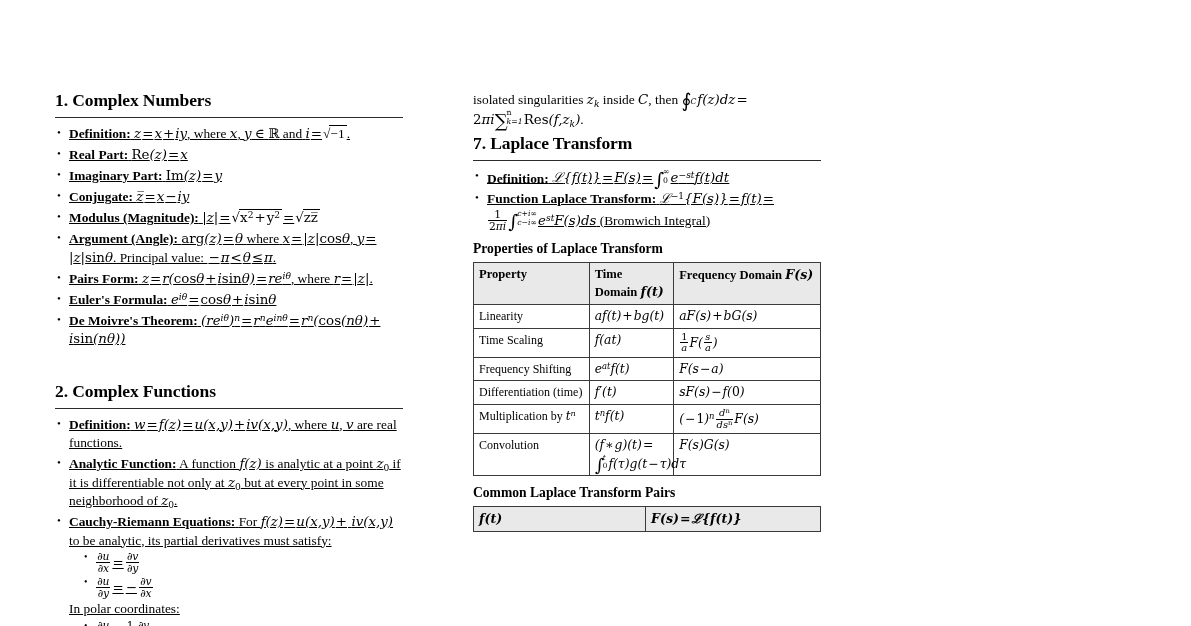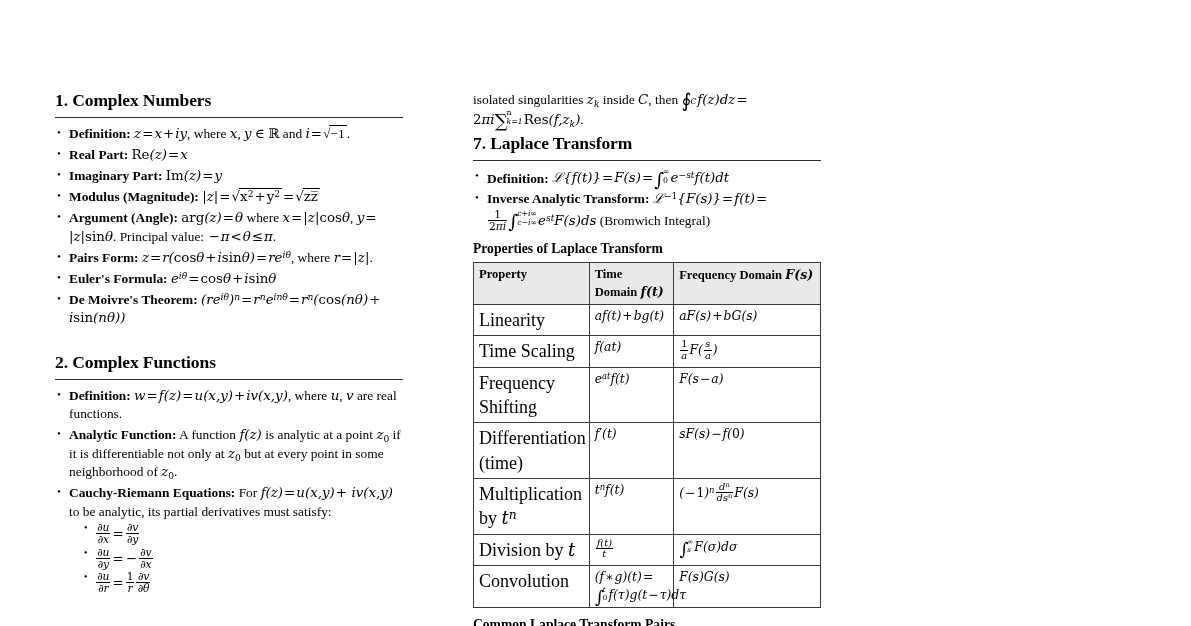--- a/index.html
+++ b/index.html
@@ -37,21 +37,21 @@
   .col-right { padding-top: 0; }
 
   h2.section {
     font-size: 17.5px;
     font-weight: bold;
     margin: 0 0 6px 0;
     padding: 0;
     line-height: 1.2;
     letter-spacing: -0.1px;
   }
-  h2.section.spaced { margin-top: 24px; }
+  h2.section.spaced { margin-top: 32px; }
   .rule {
     border: 0;
     border-top: 1.6px solid #2b2b2b;
     margin: 0 0 7px 0;
     width: 100%;
   }
   h3.subsection {
     font-size: 13.6px;
     font-weight: bold;
     margin: 9px 0 4px 0;
@@ -62,20 +62,21 @@
     list-style: none;
     margin: 0;
     padding: 0;
   }
   ul.bullets > li {
     position: relative;
     padding-left: 14px;
     margin: 0 0 2.5px 0;
     font-size: 13.4px;
     line-height: 1.38;
+    text-decoration: underline;
   }
   ul.bullets > li::before {
     content: "\2022";
     position: absolute;
     left: 2px;
     top: -1px;
     font-size: 11px;
     line-height: 1.55;
   }
   ul.sub {
@@ -179,21 +180,21 @@
     padding: 3px 5px 3px 5px;
     text-align: left;
     vertical-align: top;
     line-height: 1.35;
   }
   table.mathtable th {
     background: #e9e9e9;
     font-weight: bold;
     font-size: 12.6px;
   }
-  table.mathtable td.lbl { font-size: 18px; }
+  table.mathtable td.lbl { font-size: 12px; }
   .tbl-props col.c1 { width: 115px; }
   .tbl-props col.c2 { width: 84px; }
   .tbl-props col.c3 { width: 146px; }
   .tbl-pairs col.p1 { width: 171px; }
   .tbl-pairs col.p2 { width: 174px; }
 </style>
 </head>
 <body>
 
 <div class="page">
@@ -211,20 +212,24 @@
       </li>
       <li>
         <span class="term">Real Part:</span>
         <span class="m"><span class="mr">Re</span>(z)<span class="op">=</span>x</span>
       </li>
       <li>
         <span class="term">Imaginary Part:</span>
         <span class="m"><span class="mr">Im</span>(z)<span class="op">=</span>y</span>
       </li>
       <li>
+        <span class="term">Conjugate:</span>
+        <span class="m">z̅<span class="op">=</span>x<span class="op">−</span>iy</span>
+      </li>
+      <li>
         <span class="term">Modulus (Magnitude):</span>
         <span class="m"><span class="abs">|</span>z<span class="abs">|</span><span class="op">=</span><span class="radic">√<span class="sqrt">x<sup class="u">2</sup><span class="op">+</span>y<sup class="u">2</sup></span></span><span class="op">=</span><span class="radic">√<span class="sqrt">zz̅</span></span></span>
       </li>
       <li>
         <span class="term">Argument (Angle):</span>
         <span class="m"><span class="mr">arg</span>(z)<span class="op">=</span>θ</span> <span class="mr">where</span> <span class="m">x<span class="op">=</span><span class="abs">|</span>z<span class="abs">|</span><span class="mr">cos</span>θ</span><span class="mr">, </span><span class="m">y<span class="op">=</span></span>
         <span class="m"><span class="abs">|</span>z<span class="abs">|</span><span class="mr">sin</span>θ</span><span class="mr">. Principal value: </span><span class="m"><span class="op">−</span>π<span class="op">&lt;</span>θ<span class="op">≤</span>π</span><span class="mr">.</span>
       </li>
       <li>
         <span class="term">Pairs Form:</span>
@@ -259,20 +264,21 @@
         <span class="m">iv(x,y)</span><span class="mr"> to be analytic, its partial derivatives must satisfy:</span>
 
         <ul class="sub">
           <li>
             <span class="m"><span class="frac"><span class="num">∂u</span><span class="den">∂x</span></span><span class="op">=</span><span class="frac"><span class="num">∂v</span><span class="den">∂y</span></span></span>
           </li>
           <li>
             <span class="m"><span class="frac"><span class="num">∂u</span><span class="den">∂y</span></span><span class="op">=</span><span class="op">−</span><span class="frac"><span class="num">∂v</span><span class="den">∂x</span></span></span>
           </li>
         </ul>
+        <div class="para">In polar coordinates:</div>
         <ul class="sub">
           <li>
             <span class="m"><span class="frac"><span class="num">∂u</span><span class="den">∂r</span></span><span class="op">=</span><span class="frac"><span class="num"><span class="mr">1</span></span><span class="den">r</span></span><span class="frac"><span class="num">∂v</span><span class="den">∂θ</span></span></span>
           </li>
 
         </ul>
       </li>
 
     </ul>
   </div>
@@ -286,21 +292,21 @@
 
     <h2 class="section">7. Laplace Transform</h2>
     <hr class="rule">
 
     <ul class="bullets">
       <li>
         <span class="term">Definition:</span>
         <span class="m"><span class="scr">ℒ</span>{f(t)}<span class="op">=</span>F(s)<span class="op">=</span><span class="intg">∫</span><span class="lims"><span class="top"><span class="mr">∞</span></span><span class="bot"><span class="mr">0</span></span></span>e<sup><span class="u">−</span>st</sup>f(t)dt</span>
       </li>
       <li>
-        <span class="term">Inverse Analytic Transform:</span>
+        <span class="term">Function Laplace Transform:</span>
         <span class="m"><span class="scr">ℒ</span><sup class="u">−1</sup>{F(s)}<span class="op">=</span>f(t)<span class="op">=</span></span>
         <span class="m"><span class="frac"><span class="num"><span class="mr">1</span></span><span class="den"><span class="mr">2</span>πi</span></span><span class="intg">∫</span><span class="lims"><span class="top">c+i∞</span><span class="bot">c−i∞</span></span>e<sup>st</sup>F(s)ds</span><span class="mr"> (Bromwich Integral)</span>
       </li>
     </ul>
 
     <h3 class="subsection">Properties of Laplace Transform</h3>
 
     <table class="mathtable tbl-props">
       <colgroup>
             <col class="c1">
@@ -334,25 +340,20 @@
           <td class="lbl">Differentiation (time)</td>
           <td><span class="m">f′(t)</span></td>
           <td><span class="m">sF(s)<span class="op">−</span>f(<span class="mr">0</span>)</span></td>
         </tr>
         <tr>
           <td class="lbl">Multiplication by <span class="m">t<sup>n</sup></span></td>
           <td><span class="m">t<sup>n</sup>f(t)</span></td>
           <td><span class="m">(<span class="op">−</span><span class="mr">1</span>)<sup>n</sup><span class="frac"><span class="num">d<sup class="u">n</sup></span><span class="den">ds<sup class="u">n</sup></span></span>F(s)</span></td>
         </tr>
         <tr>
-          <td class="lbl">Division by <span class="m">t</span></td>
-          <td><span class="m"><span class="frac"><span class="num">f(t)</span><span class="den">t</span></span></span></td>
-          <td><span class="m"><span class="intg">∫</span><span class="lims"><span class="top"><span class="mr">∞</span></span><span class="bot">s</span></span>F(σ)dσ</span></td>
-        </tr>
-        <tr>
           <td class="lbl">Convolution</td>
           <td><span class="m">(f<span class="op">∗</span>g)(t)<span class="op">=</span></span><br><span class="m"><span class="intg">∫</span><span class="lims"><span class="top">t</span><span class="bot"><span class="mr">0</span></span></span>f(τ)g(t<span class="op">−</span>τ)dτ</span></td>
           <td><span class="m">F(s)G(s)</span></td>
         </tr>
       </tbody>
     </table>
 
     <h3 class="subsection">Common Laplace Transform Pairs</h3>
 
     <table class="mathtable tbl-pairs">

